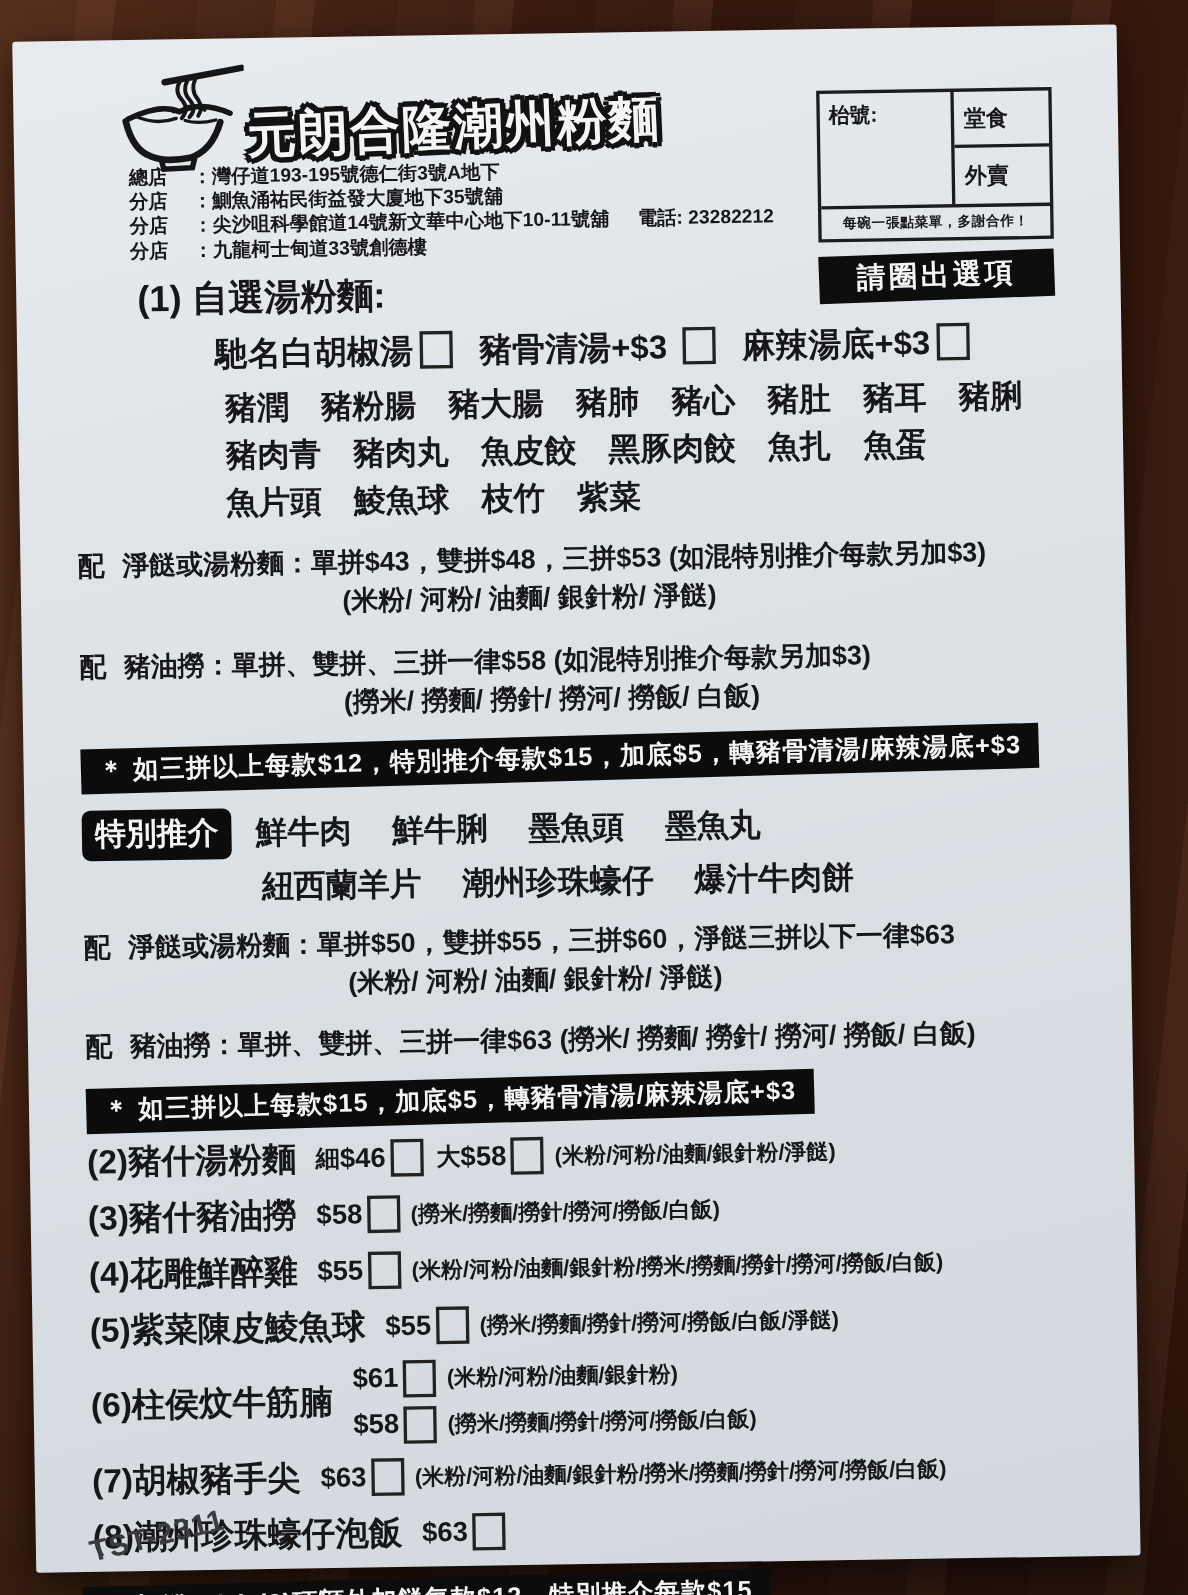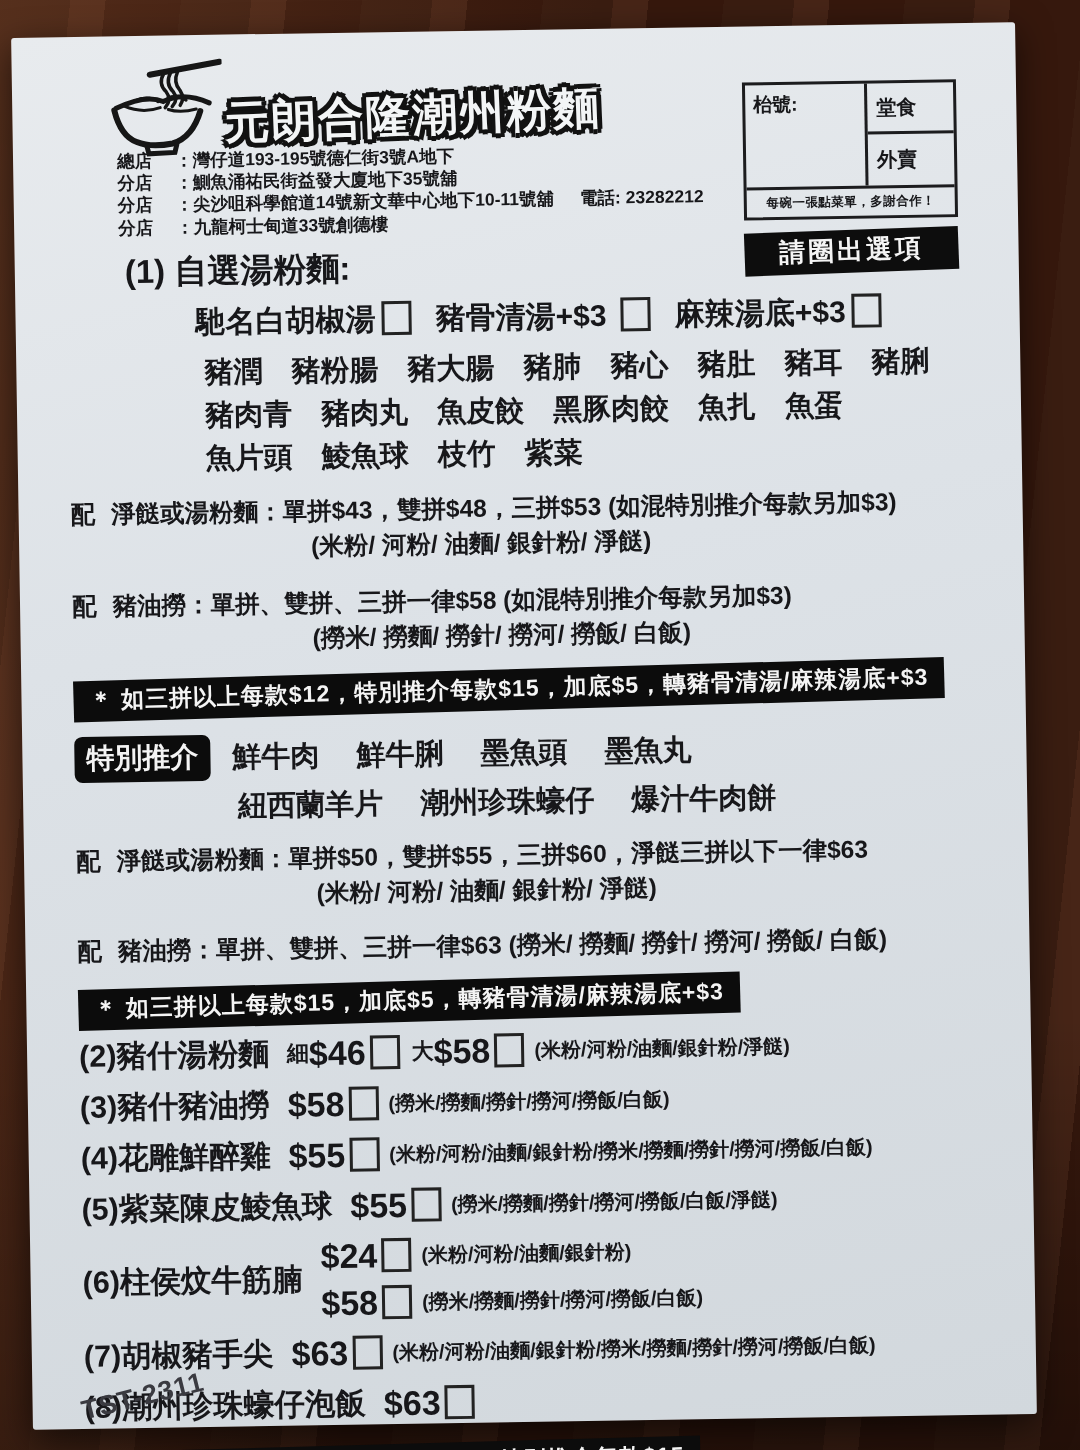--- a/index.html
+++ b/index.html
@@ -78,21 +78,21 @@
   .banner-row { margin:18px 0 0 12px; }
 
   
   .special-row { margin:20px 0 0 12px; font-size:29px; font-weight:900; display:flex; align-items:center; gap:22px; white-space:nowrap; }
   .special-badge { background:#0c0c0c; color:#f4f4f4; font-size:28px; font-weight:900; padding:3px 12px 5px; border-radius:8px; }
   .special-row2 { margin:6px 0 0 175px; font-size:29px; font-weight:900; }
 
   
   .item { display:flex; align-items:center; margin:10px 0 0 12px; white-space:nowrap; }
   .item-name { font-size:30.5px; font-weight:900; margin-right:18px; }
-  .item-price { font-size:34px; font-weight:700; }
+  .item-price { font-size:25px; font-weight:700; }
   .item-opts { font-size:20px; font-weight:700; margin-left:6px; }
   .size-label { font-size:22px; font-weight:700; }
   .stack { display:flex; flex-direction:column; gap:8px; }
   .stack-line { display:flex; align-items:center; }
 
   .add-banner-row { margin:20px 0 0 2px; }
   .code {
     position:absolute; left:48px; bottom:16px; font-size:27px; font-weight:700;
     color:#3a3a40; transform:rotate(-13deg); letter-spacing:1px;
   }
@@ -218,21 +218,21 @@
       <span class="item-name"><span>(5)</span><span>紫菜陳皮鯪魚球</span></span>
       <span class="item-price">$55</span>
       <span class="chk"></span>
       <span class="item-opts">(撈米/撈麵/撈針/撈河/撈飯/白飯/淨餸)</span>
     </div>
 
     <div class="item">
       <span class="item-name"><span>(6)</span><span>柱侯炆牛筋腩</span></span>
       <span class="stack">
         <span class="stack-line">
-          <span class="item-price">$24</span>
+          <span class="item-price">$61</span>
           <span class="chk"></span>
           <span class="item-opts">(米粉/河粉/油麵/銀針粉)</span>
         </span>
         <span class="stack-line">
           <span class="item-price">$58</span>
           <span class="chk"></span>
           <span class="item-opts">(撈米/撈麵/撈針/撈河/撈飯/白飯)</span>
         </span>
       </span>
     </div>

